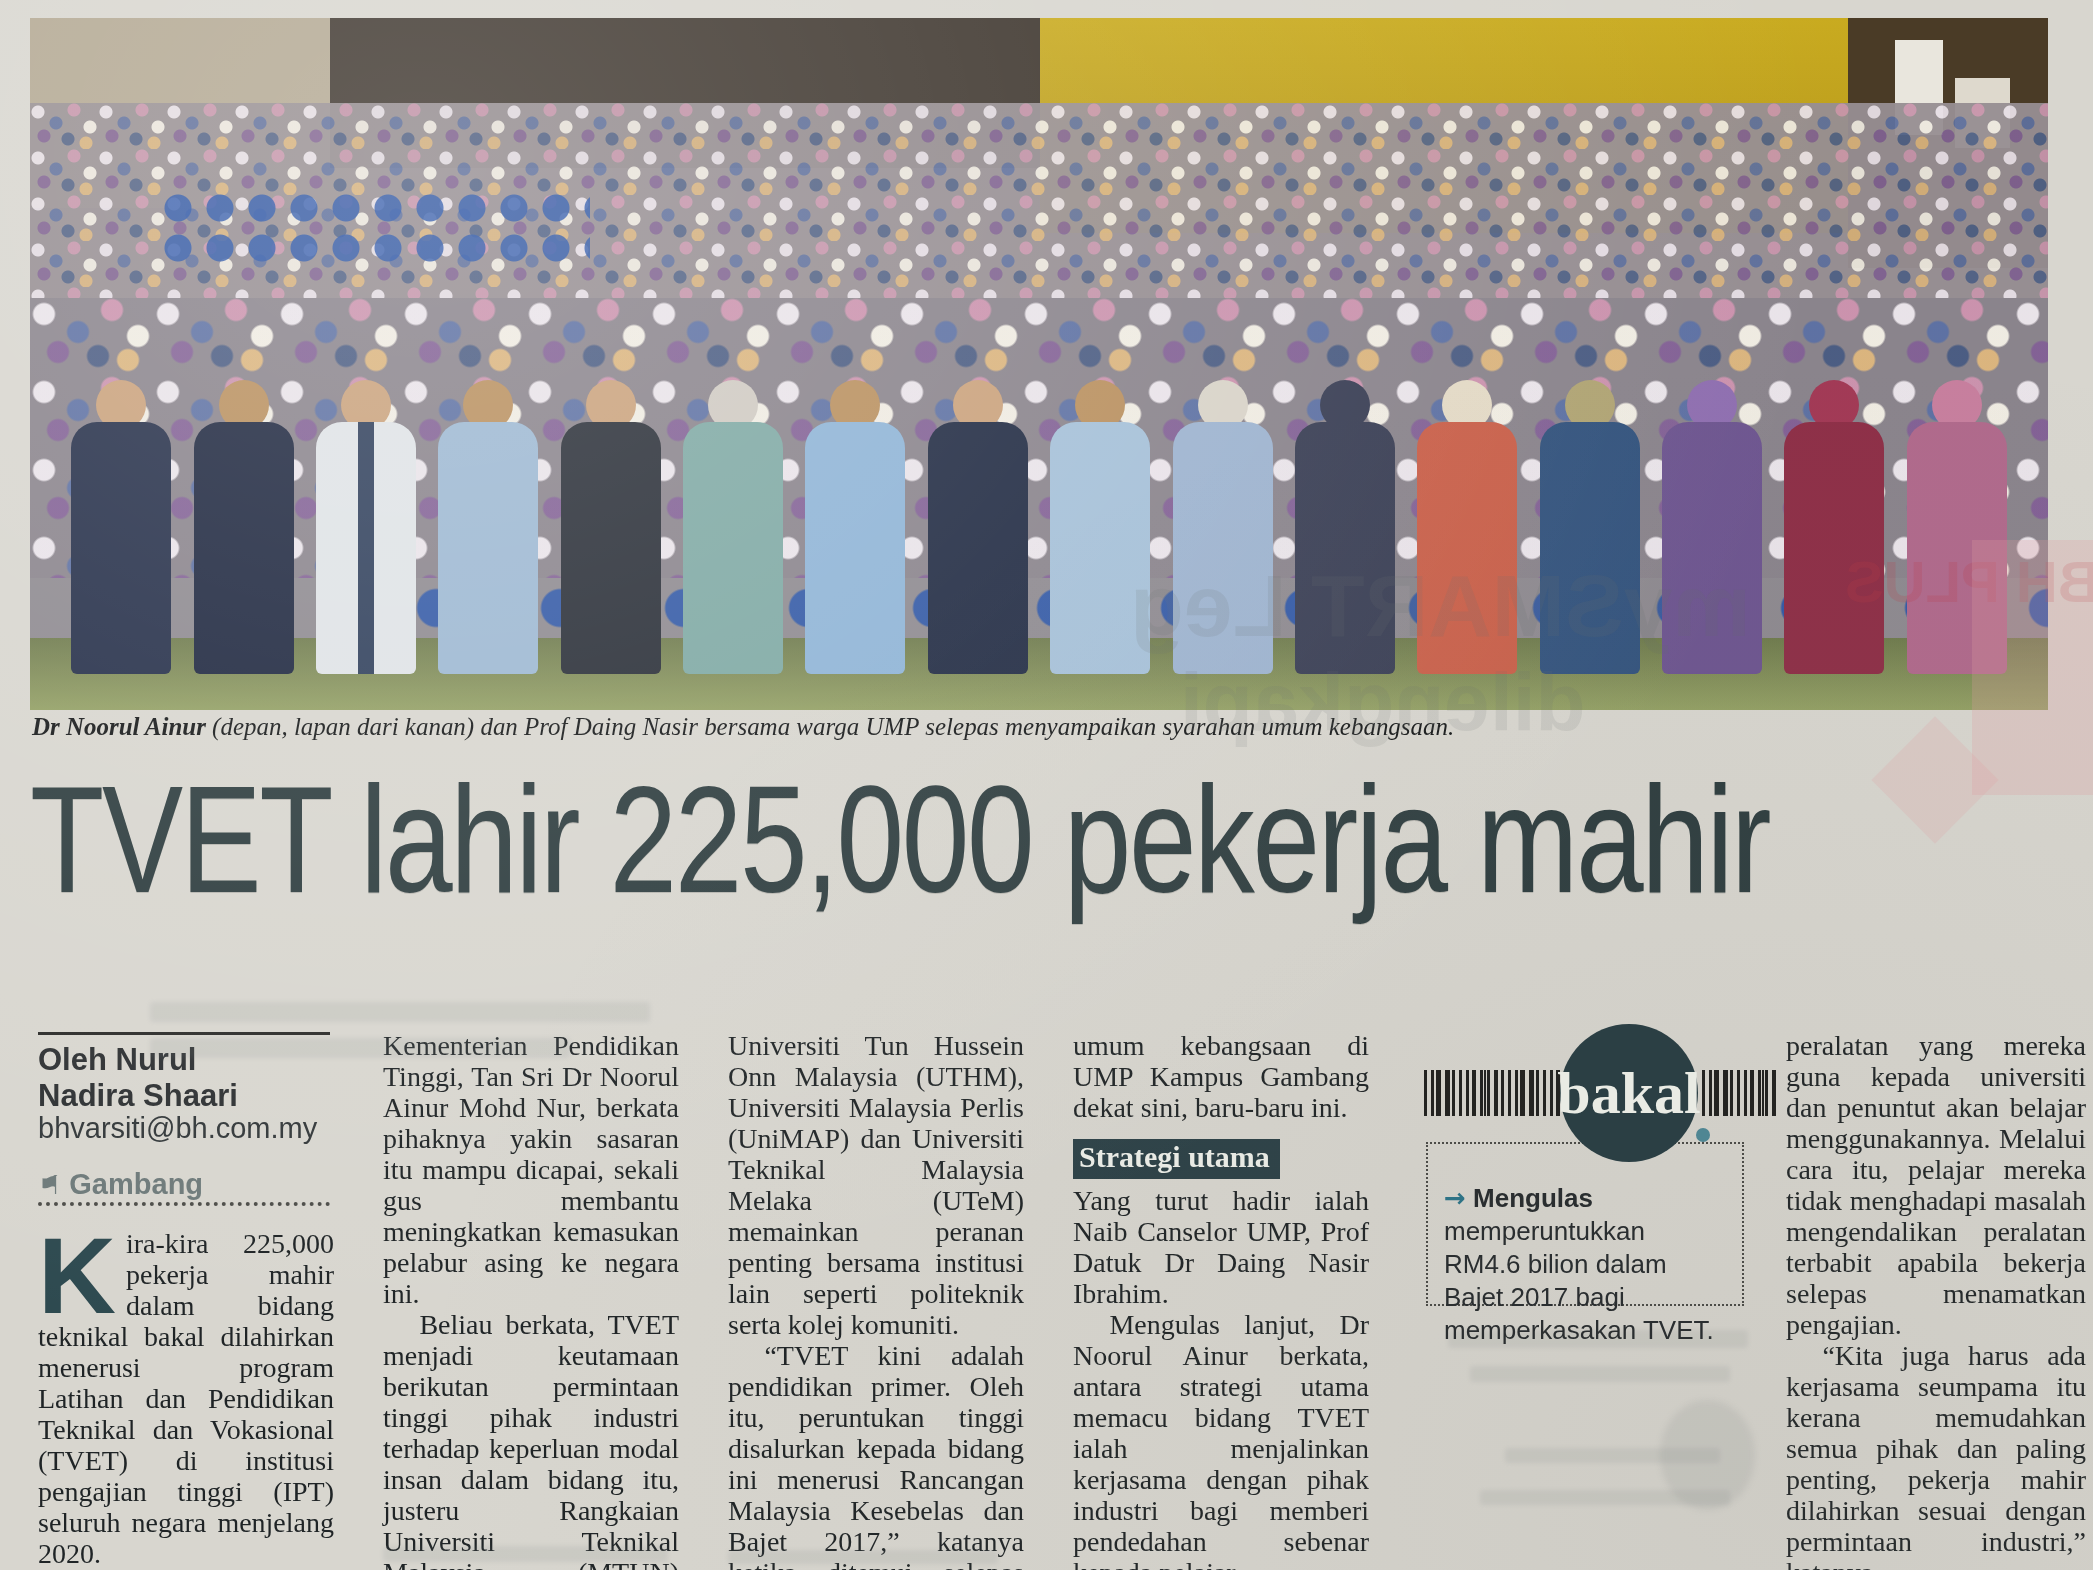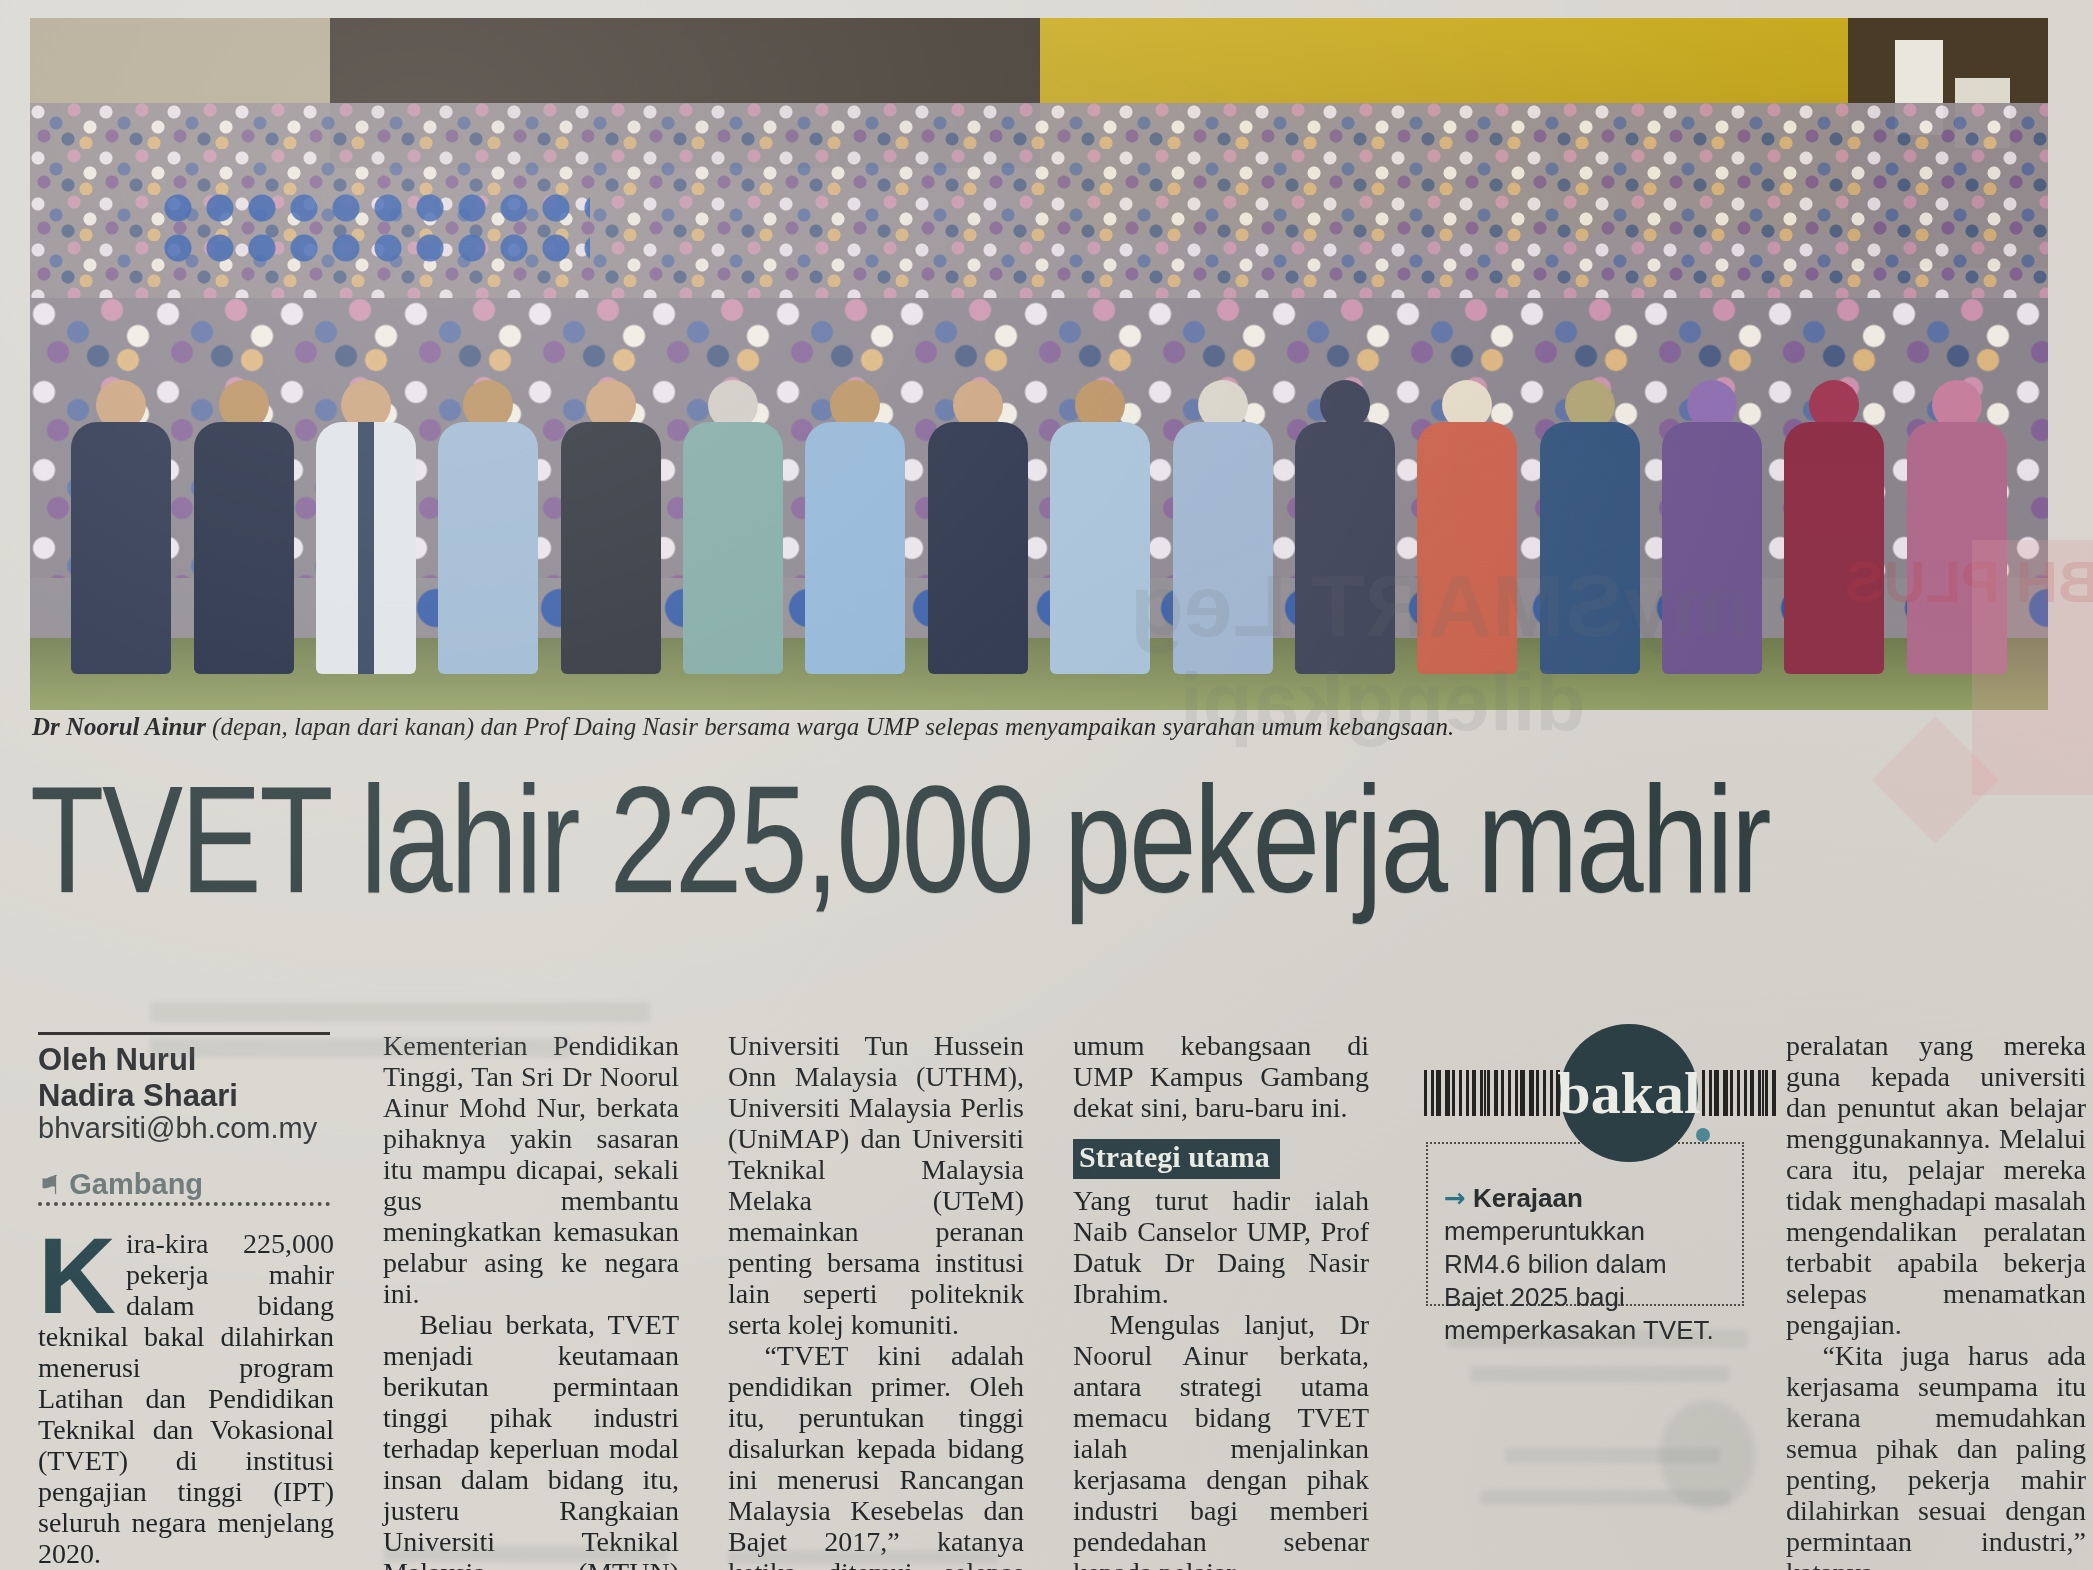--- a/index.html
+++ b/index.html
@@ -261,21 +261,21 @@
 
   <div>
     <div class="barcode left"></div>
     <div class="barcode right"></div>
     <div class="info-dot"></div>
     <div class="info-circle">
       <span class="label">bakal</span>
     </div>
     <div class="info-note">
       <span class="arrow">→</span>
-      <b>Kerajaan</b><span> memperuntukkan RM4.6 bilion dalam Bajet 2025 bagi memperkasakan TVET.</span>
+      <b>Mengulas</b><span> memperuntukkan RM4.6 bilion dalam Bajet 2017 bagi memperkasakan TVET.</span>
     </div>
   </div>
 
   <div class="col col6">
     <p>peralatan yang mereka guna kepada universiti dan penuntut akan belajar menggunakannya. Melalui cara itu, pelajar mereka tidak menghadapi masalah mengendalikan peralatan terbabit apabila bekerja selepas menamatkan pengajian.</p>
     <p class="indent">“Kita juga harus ada kerjasama seumpama itu kerana memudahkan semua pihak dan paling penting, pekerja mahir dilahirkan sesuai dengan permintaan industri,” katanya.</p>
   </div>
 
   <div class="ghostbar" style="left:150px; top:1002px; width:500px; height:20px;"></div>
   <div class="ghostbar" style="left:150px; top:1038px; width:420px; height:20px;"></div>

